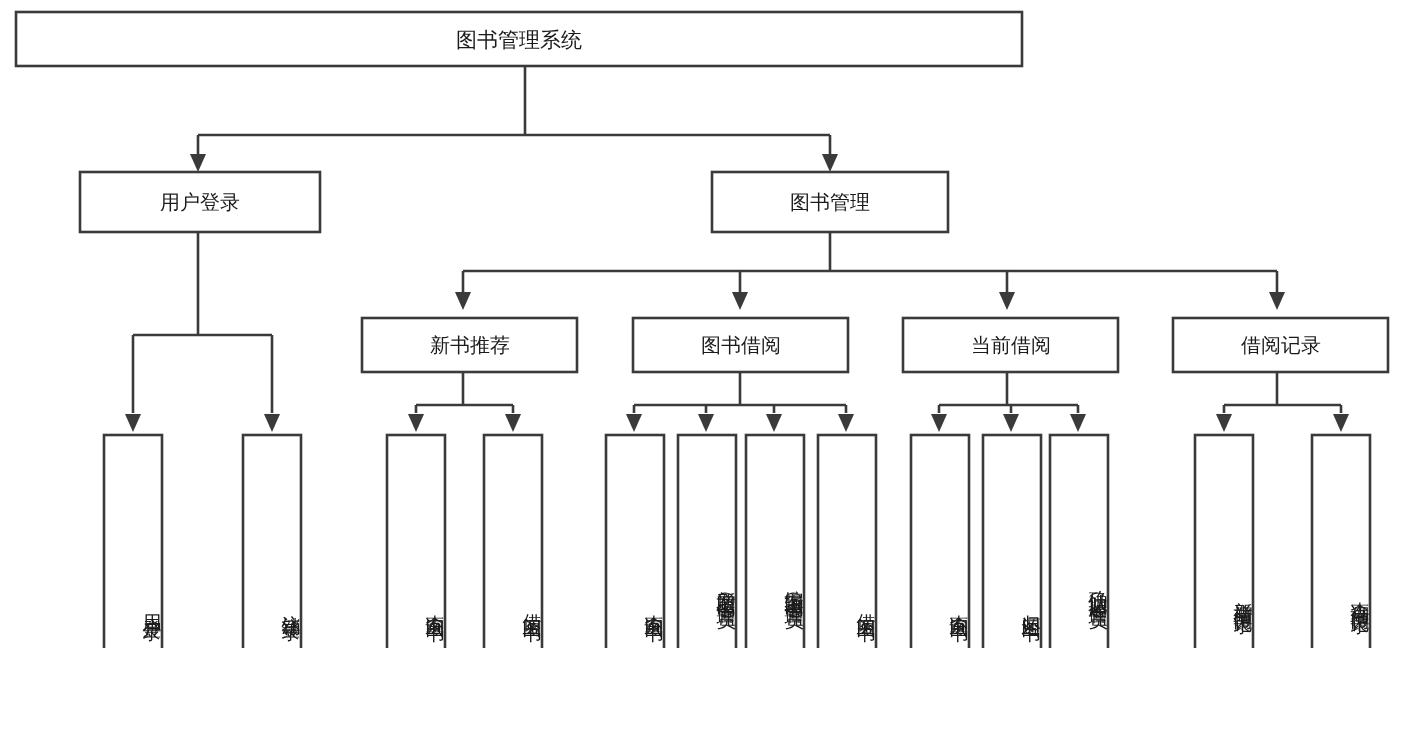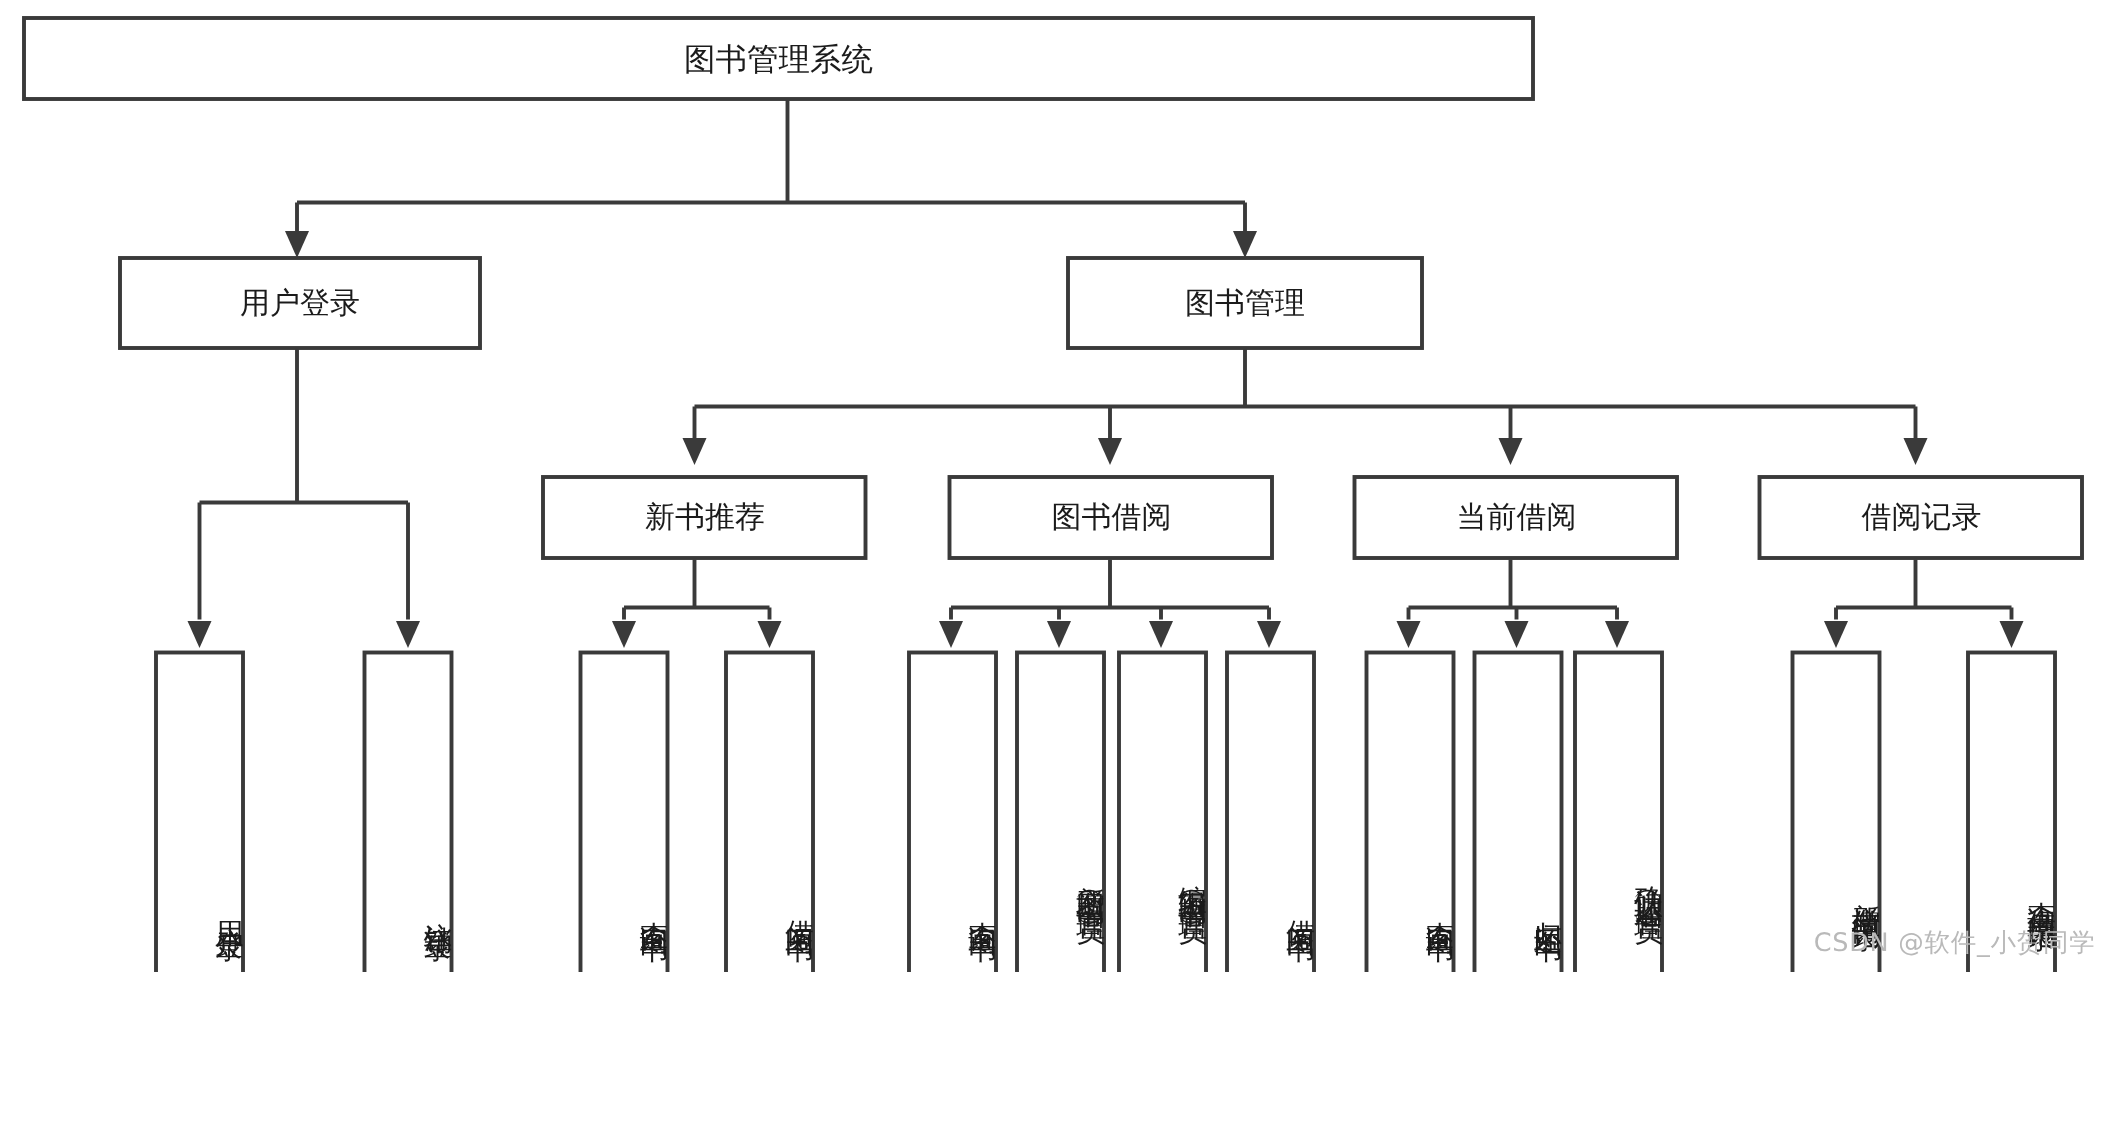--- a/index.html
+++ b/index.html
@@ -218,14 +218,13 @@
   <div class="leaf-label" style="left:746px; top:443px; width:58px; height:290px;">编辑图书（管理员）</div>
   <div class="leaf-label" style="left:818px; top:505px; width:58px; height:200px;">借阅图书</div>
 
   <div class="leaf-label" style="left:911px; top:505px; width:58px; height:200px;">查询图书</div>
   <div class="leaf-label" style="left:983px; top:505px; width:58px; height:200px;">归还图书</div>
   <div class="leaf-label" style="left:1050px; top:443px; width:58px; height:290px;">确认归还（管理员）</div>
 
   <div class="leaf-label" style="left:1195px; top:470px; width:58px; height:250px;">新增借阅记录</div>
   <div class="leaf-label" style="left:1312px; top:470px; width:58px; height:250px;">查询借阅记录</div>
 
-  <div class="watermark">CSDN @软件_小贺同学</div>
 </div>
 
 </body></html>

